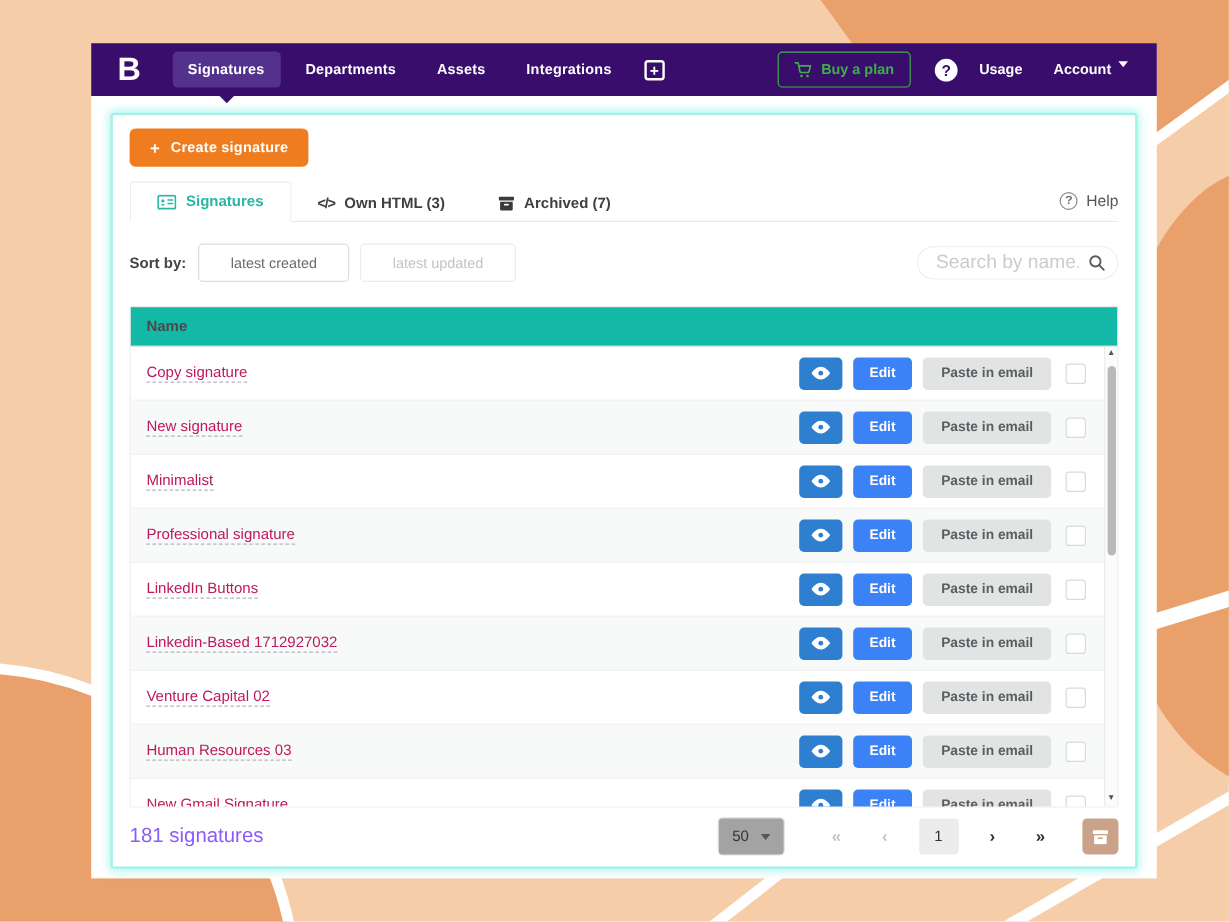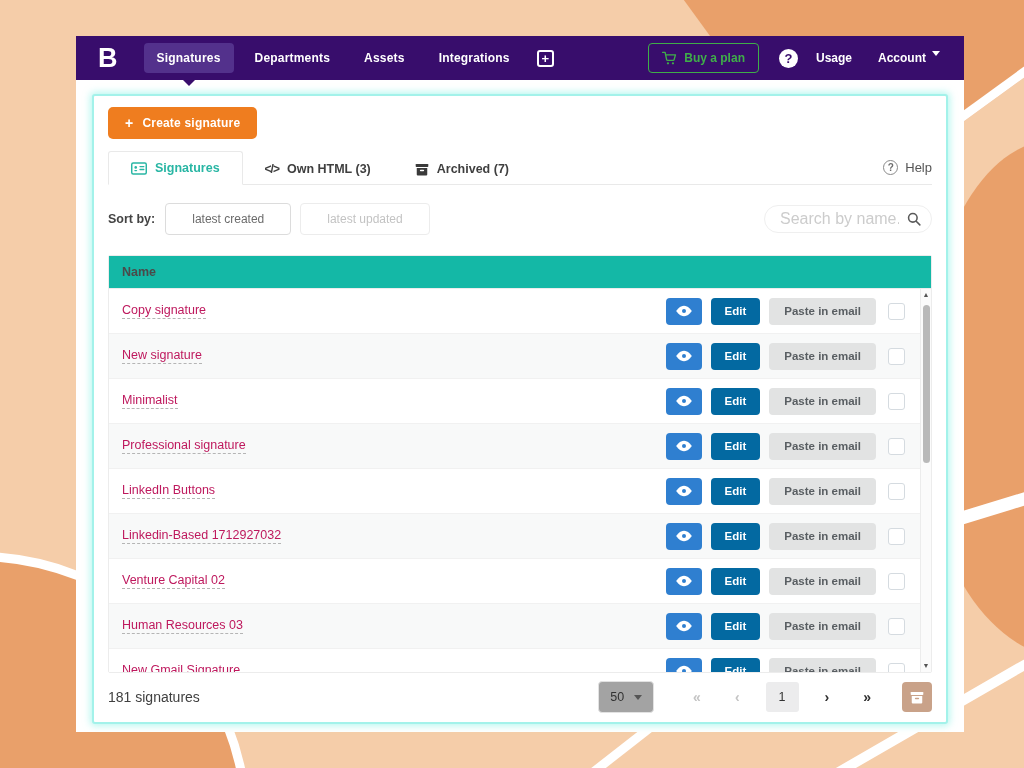--- a/index.html
+++ b/index.html
@@ -164,21 +164,21 @@
   .row-name {
     font-size: 12.5px; color: #be185d; border-bottom: 1px dashed #b5b5b5;
     padding-bottom: 1px; cursor: pointer;
   }
   .row-actions { margin-left: auto; display: flex; align-items: center; gap: 9px; }
   .btn-eye {
     width: 36px; height: 27px; background: #2f7fd0; border: none; border-radius: 4px;
     display: flex; align-items: center; justify-content: center; cursor: pointer;
   }
   .btn-edit {
-    height: 27px; background: #0369a1; border: none; border-radius: 4px;
+    height: 27px; background: #3b82f6; border: none; border-radius: 4px;
     color: #fff; font-size: 11.5px; font-weight: 700; padding: 0 14px;
     cursor: pointer; font-family: inherit;
   }
   .btn-paste {
     height: 27px; background: #e2e3e3; border: none; border-radius: 4px;
     color: #595e62; font-size: 11.5px; font-weight: 700; padding: 0 15px;
     cursor: pointer; font-family: inherit;
   }
   .row-checkbox {
     width: 17px; height: 17px; border: 1px solid #d5dbe0; border-radius: 3px;
@@ -196,21 +196,21 @@
   }
   .vscroll .arr.up { top: 1px; }
   .vscroll .arr.down { bottom: 1px; }
   .vscroll .thumb {
     position: absolute; left: 2px; width: 7px; top: 16px; height: 158px;
     background: #b9b9b9; border-radius: 4px;
   }
 
   
   .cfooter { margin-top: 8px; display: flex; align-items: center; }
-  .sig-count { font-size: 14px; color: #404040; }
+  .sig-count { font-size: 17px; color: #8b5cf6; }
   .foot-right { margin-left: auto; display: flex; align-items: center; }
   .page-size {
     display: flex; align-items: center; gap: 10px;
     border: 1px solid #e2e2e2; border-radius: 4px; background: #a3a3a3;
     font-size: 12.5px; color: #333; padding: 8px 11px; cursor: pointer;
     margin-right: 22px;
   }
   .caret-down-dark {
     width: 0; height: 0; border-left: 4px solid transparent;
     border-right: 4px solid transparent; border-top: 5px solid #555;

